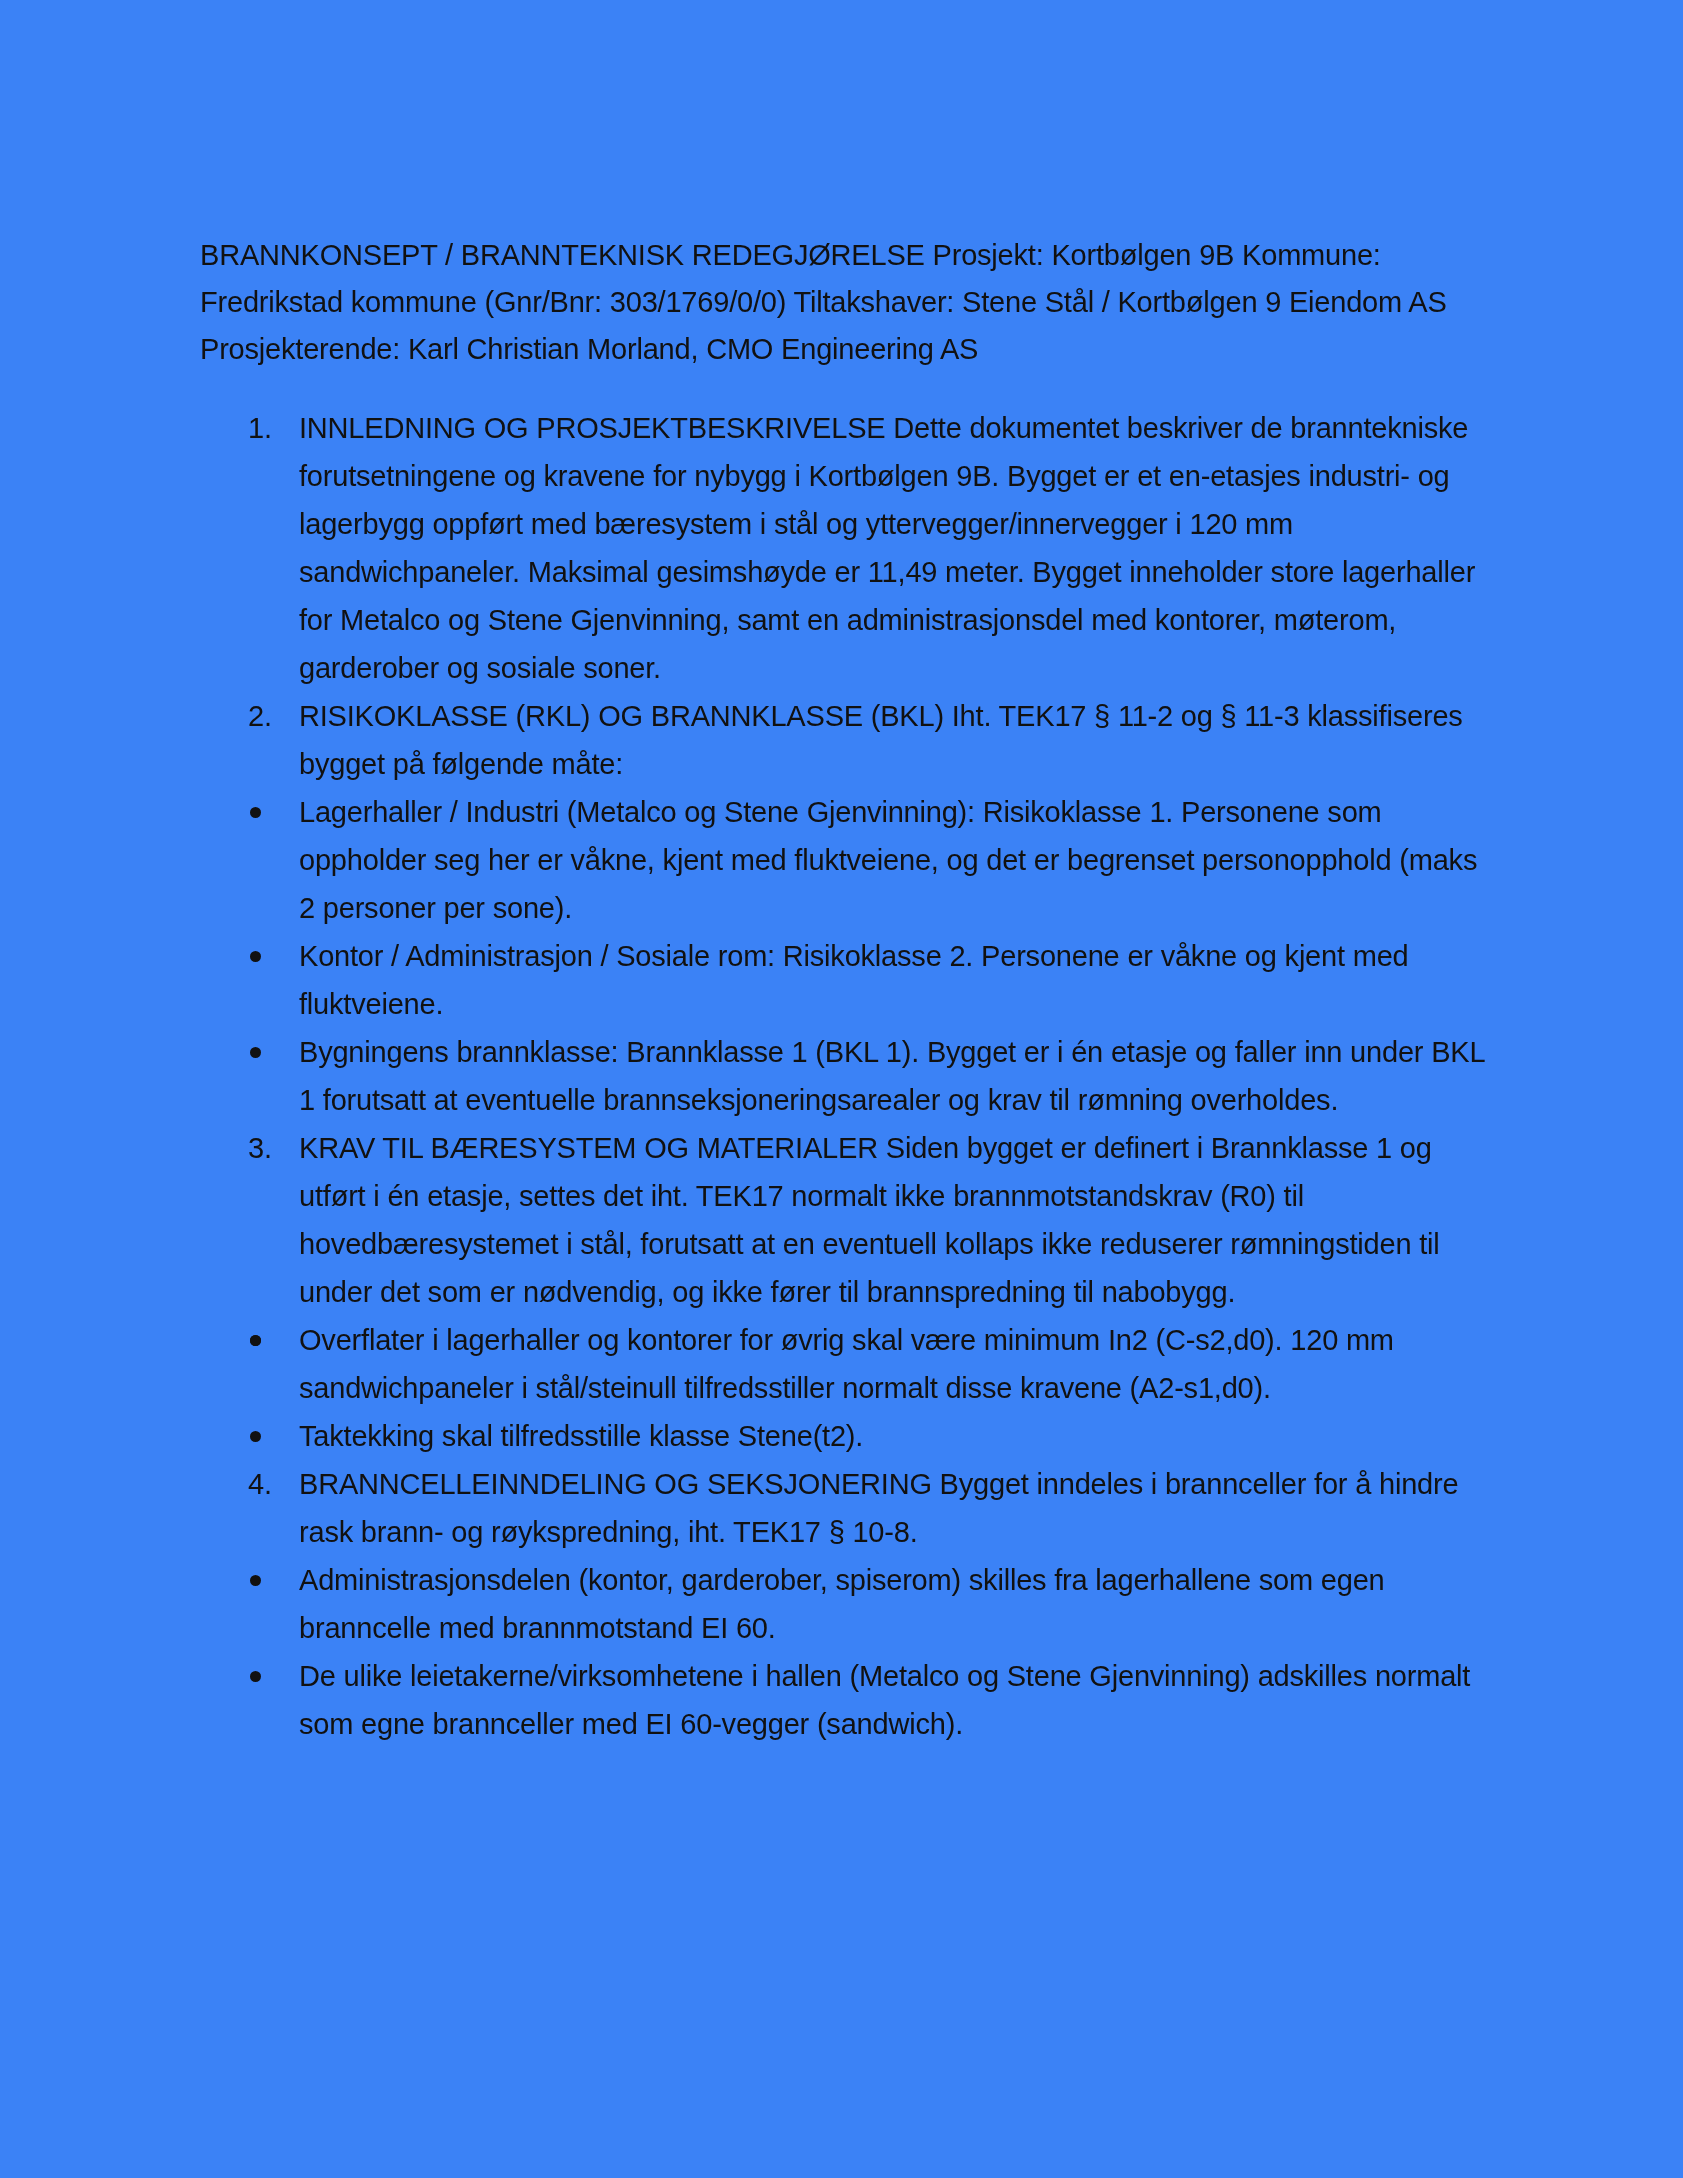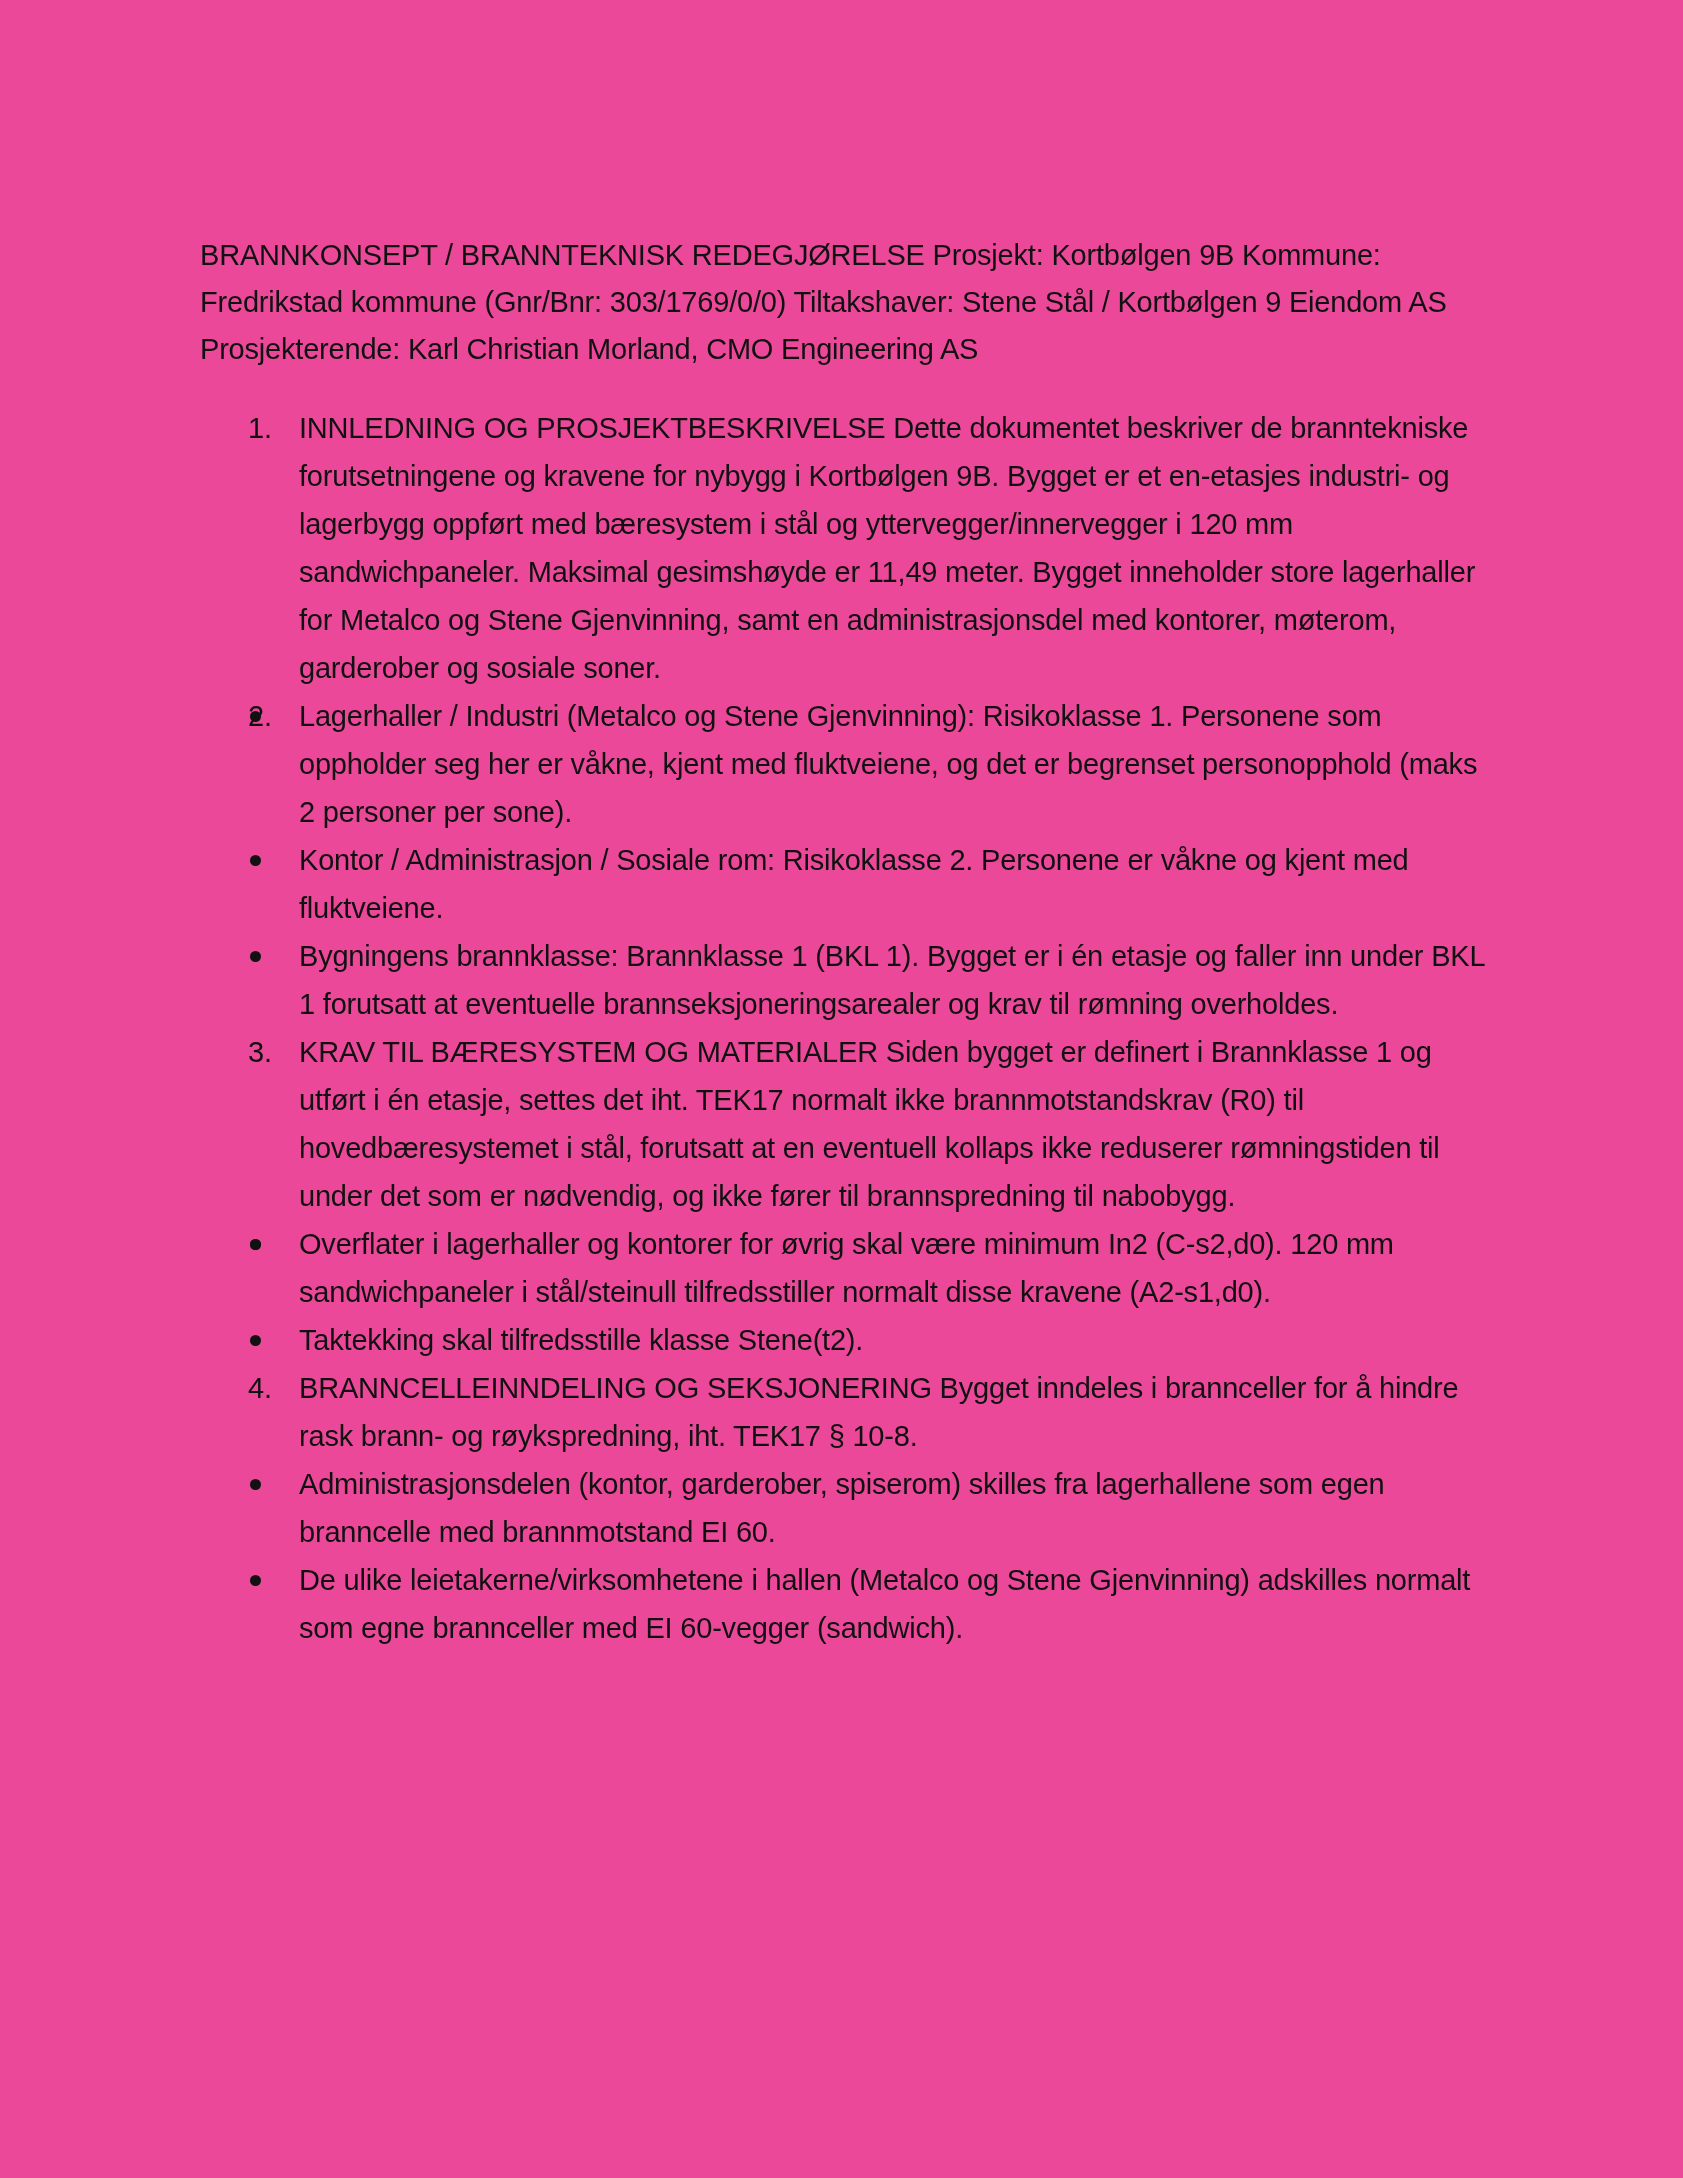--- a/index.html
+++ b/index.html
@@ -1,18 +1,18 @@
 <!DOCTYPE html>
 <html><head>
 <meta charset="utf-8">
 <style>
   html, body { margin: 0; padding: 0; background: #ffffff; }
   body { width: 1683px; height: 2178px; position: relative; overflow: hidden; }
   .page {
-    position: absolute; left: 0; top: 0; width: 1683px; height: 2178px; background: #ec4899;
+    position: absolute; left: 0; top: 0; width: 1683px; height: 2178px; background: #3b82f6;
     font-family: "Liberation Sans", sans-serif; color: #111111;
   }
   .header {
     position: absolute; left: 200px; top: 232px; width: 1287px;
     font-size: 29px; line-height: 47px; letter-spacing: -0.2px;
   }
   .list {
     position: absolute; left: 200px; top: 404px; width: 1297px;
     margin: 0; padding: 0; list-style: none;
     font-size: 29px; line-height: 48px; letter-spacing: -0.2px;
@@ -30,20 +30,21 @@
 <div class="page">
   <div class="header">BRANNKONSEPT / BRANNTEKNISK REDEGJØRELSE Prosjekt: Kortbølgen 9B Kommune: Fredrikstad kommune (Gnr/Bnr: 303/1769/0/0) Tiltakshaver: Stene Stål / Kortbølgen 9 Eiendom AS Prosjekterende: Karl Christian Morland, CMO Engineering AS</div>
 
   <ul class="list">
     <li>
       <span class="marker">1.</span>
       <span>INNLEDNING OG PROSJEKTBESKRIVELSE Dette dokumentet beskriver de branntekniske forutsetningene og kravene for nybygg i Kortbølgen 9B. Bygget er et en-etasjes industri- og lagerbygg oppført med bæresystem i stål og yttervegger/innervegger i 120 mm sandwichpaneler. Maksimal gesimshøyde er 11,49 meter. Bygget inneholder store lagerhaller for Metalco og Stene Gjenvinning, samt en administrasjonsdel med kontorer, møterom, garderober og sosiale soner.</span>
     </li>
     <li>
       <span class="marker">2.</span>
+      <span>RISIKOKLASSE (RKL) OG BRANNKLASSE (BKL) Iht. TEK17 § 11-2 og § 11-3 klassifiseres bygget på følgende måte:</span>
     </li>
     <li>
       <span class="bullet-dot"></span>
       <span>Lagerhaller / Industri (Metalco og Stene Gjenvinning): Risikoklasse 1. Personene som oppholder seg her er våkne, kjent med fluktveiene, og det er begrenset personopphold (maks 2 personer per sone).</span>
     </li>
     <li>
       <span class="bullet-dot"></span>
       <span>Kontor / Administrasjon / Sosiale rom: Risikoklasse 2. Personene er våkne og kjent med fluktveiene.</span>
     </li>
     <li>

